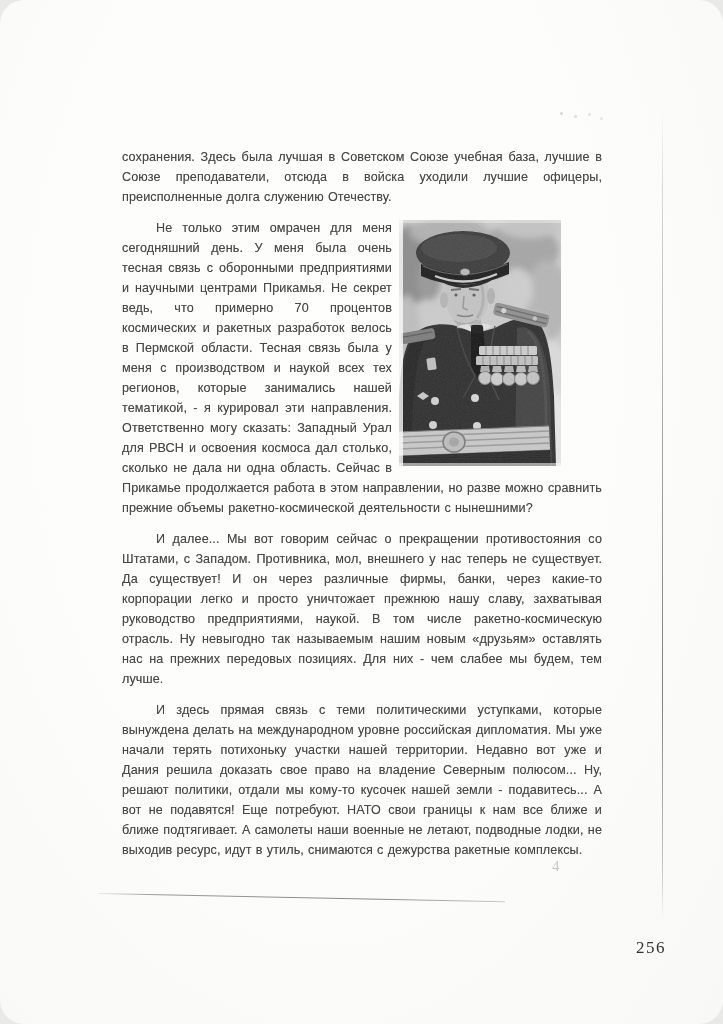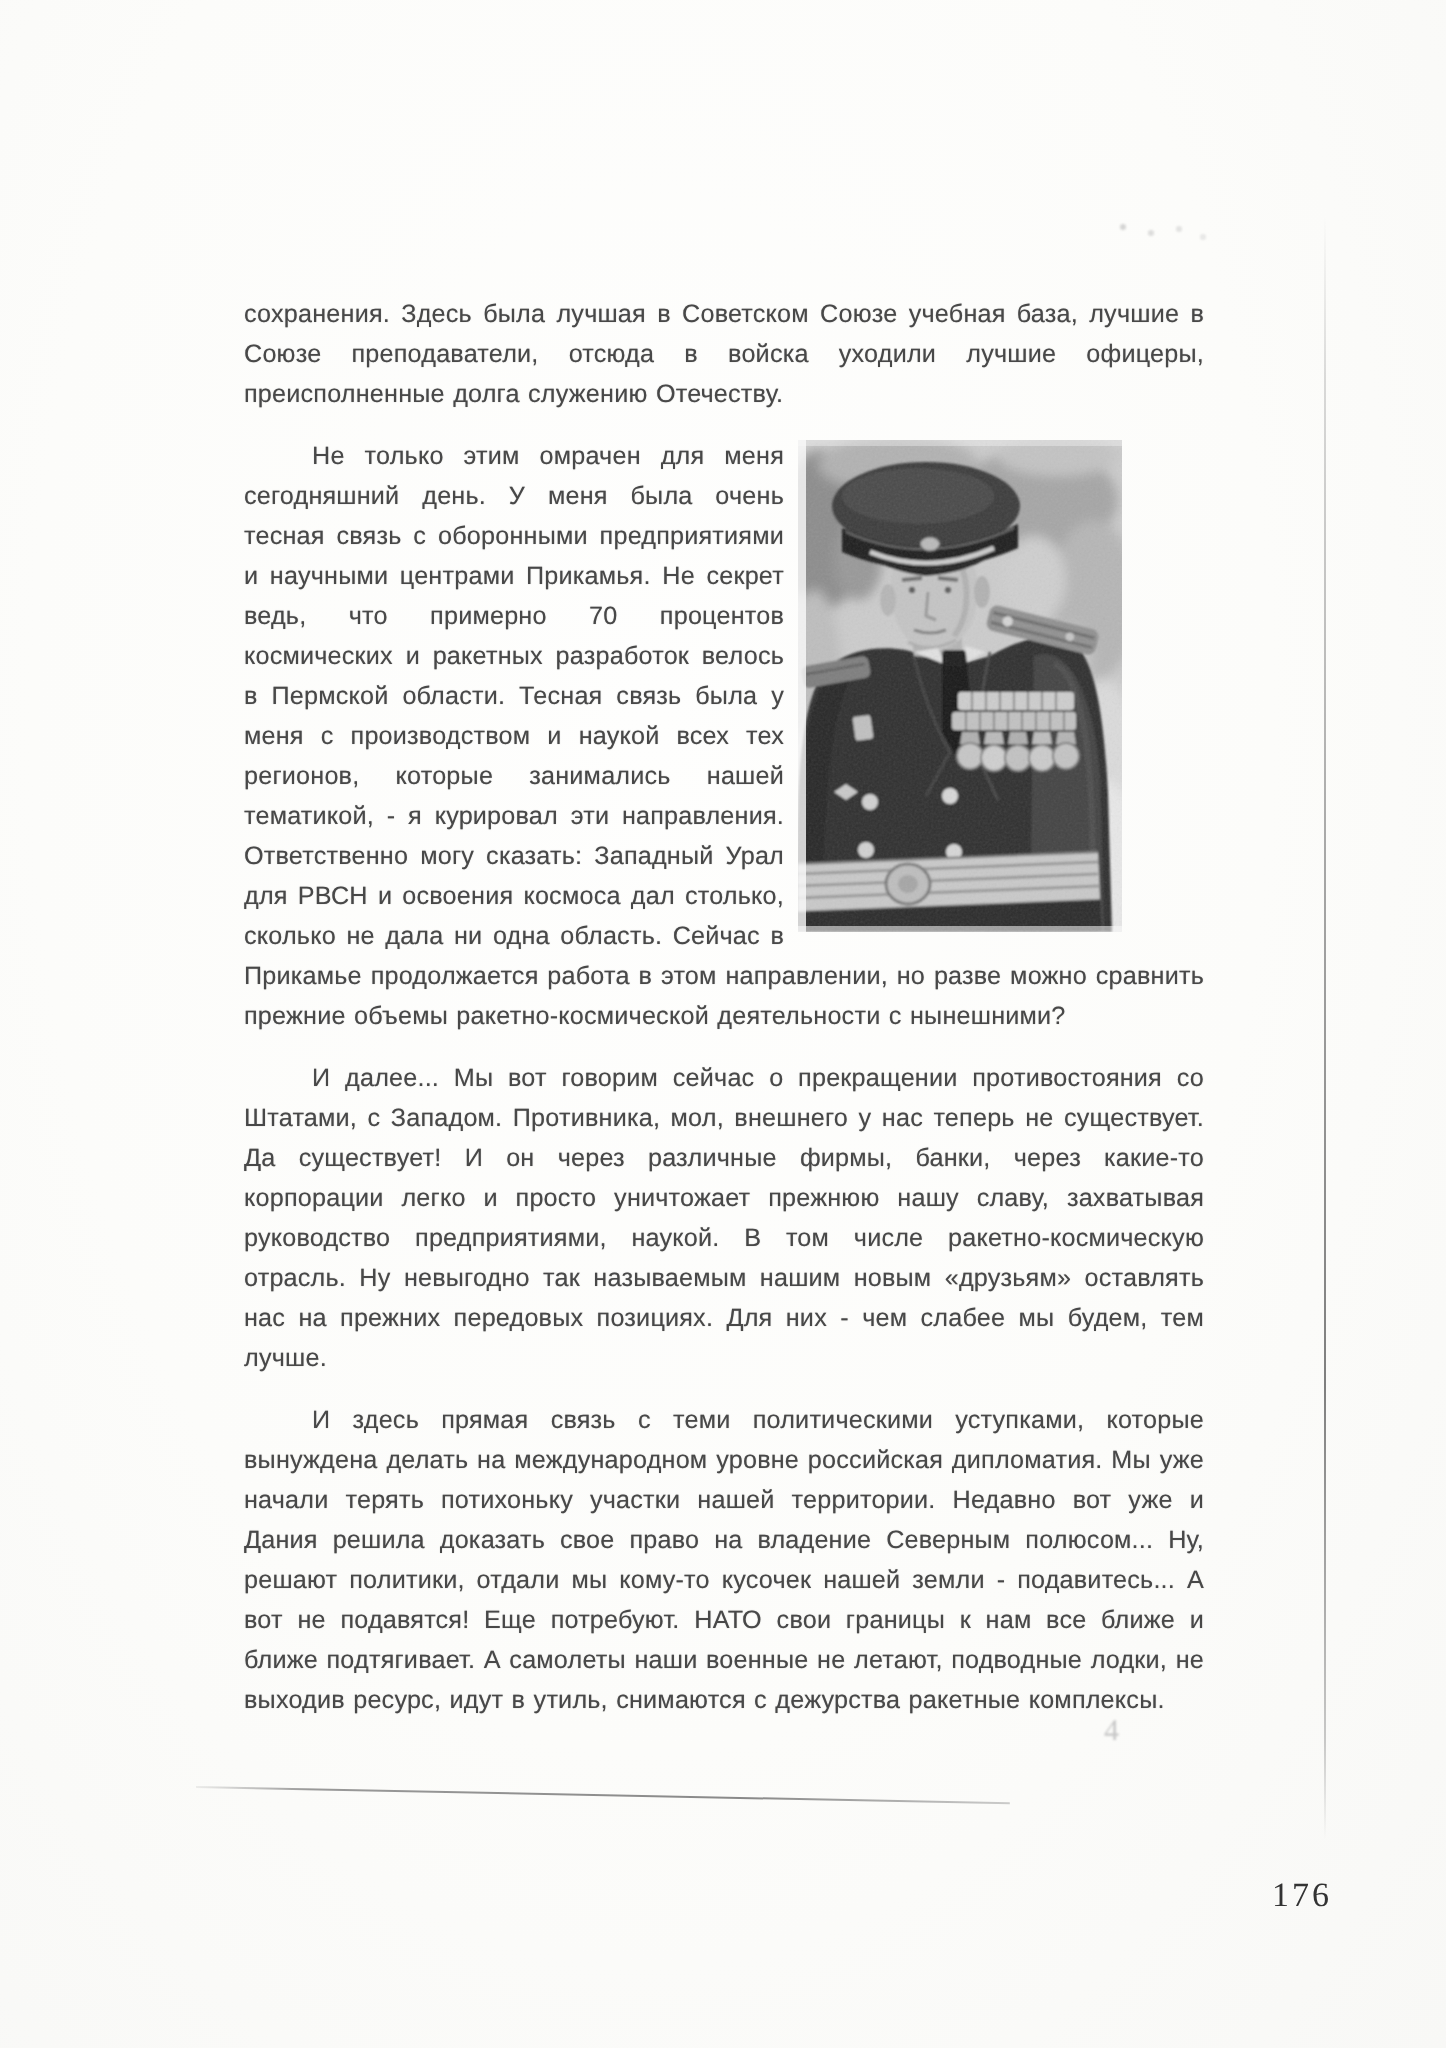--- a/index.html
+++ b/index.html
@@ -7,20 +7,21 @@
 
   .scan-page {
     position: relative;
     width: 723px;
     height: 1024px;
     margin: 0 auto;
     background:
       radial-gradient(ellipse at 45% 35%, #fefefd 0%, #fcfcfa 55%, #f8f8f6 100%);
     overflow: hidden;
     font-family: "Liberation Sans", "DejaVu Sans", sans-serif;
+    border-radius: 24px;
   }
 
   
   .text-column {
     position: absolute;
     left: 122px;
     top: 147px;
     width: 480px;
     font-size: 12.6px;
     line-height: 20px;
@@ -255,15 +256,15 @@
     <p>И далее... Мы вот говорим сейчас о прекращении противостояния со Штатами, с Западом. Противника, мол, внешнего у нас теперь не существует. Да существует! И он через различные фирмы, банки, через какие-то корпорации легко и просто уничтожает прежнюю нашу славу, захватывая руководство предприятиями, наукой. В том числе ракетно-космическую отрасль. Ну невыгодно так называемым нашим новым «друзьям» оставлять нас на прежних передовых позициях. Для них - чем слабее мы будем, тем лучше.</p>
 
     <p>И здесь прямая связь с теми политическими уступками, которые вынуждена делать на международном уровне российская дипломатия. Мы уже начали терять потихоньку участки нашей территории. Недавно вот уже и Дания решила доказать свое право на владение Северным полюсом... Ну, решают политики, отдали мы кому-то кусочек нашей земли - подавитесь... А вот не подавятся! Еще потребуют. НАТО свои границы к нам все ближе и ближе подтягивает. А самолеты наши военные не летают, подводные лодки, не выходив ресурс, идут в утиль, снимаются с дежурства ракетные комплексы.</p>
   </div>
 
   <div class="scan-vline"></div>
   <div class="scan-scratch"></div>
   <div class="scan-smudge">4</div>
   <div class="scan-specks"></div>
 
-  <div class="page-number">176</div>
+  <div class="page-number">256</div>
 
 </div>
 
 </body></html>

